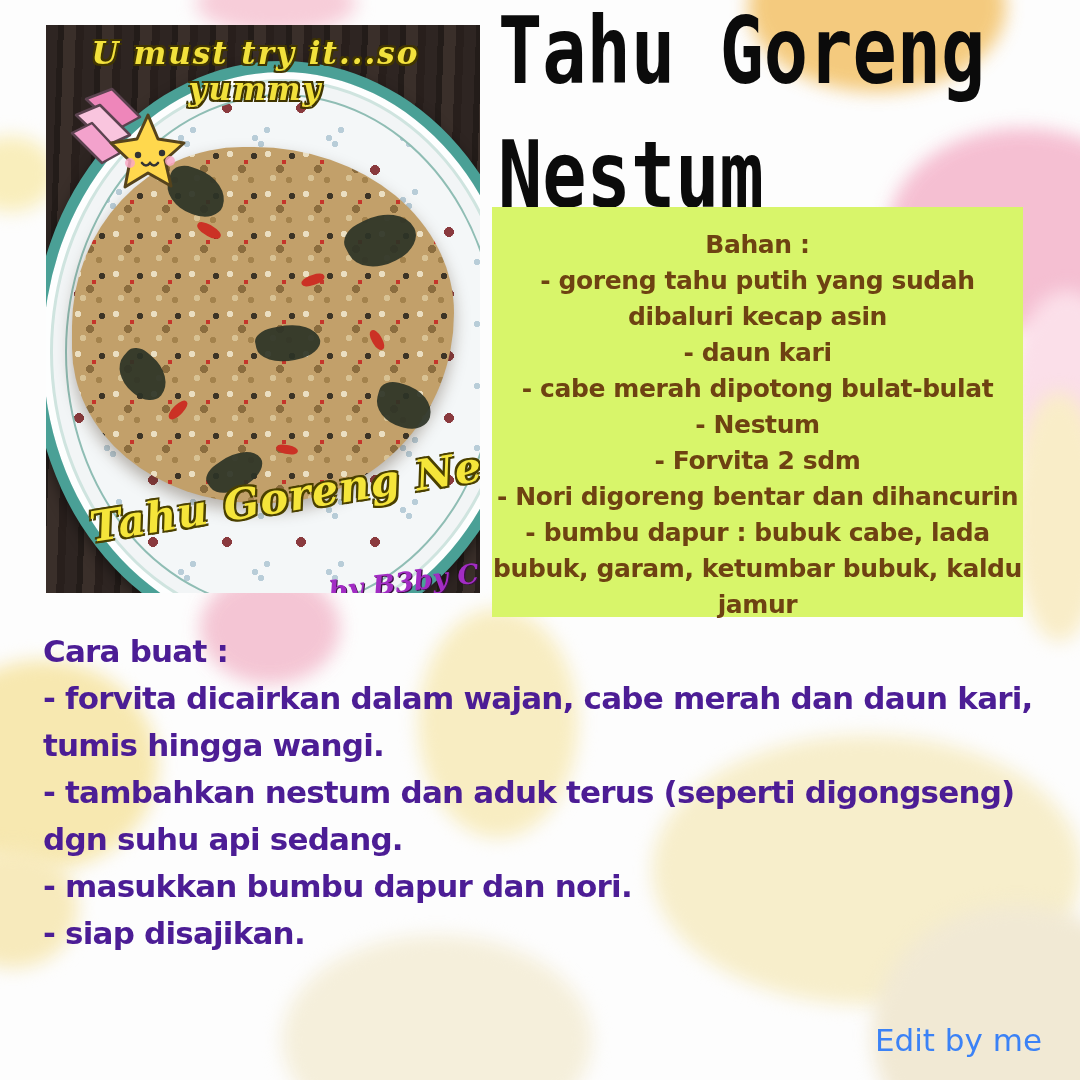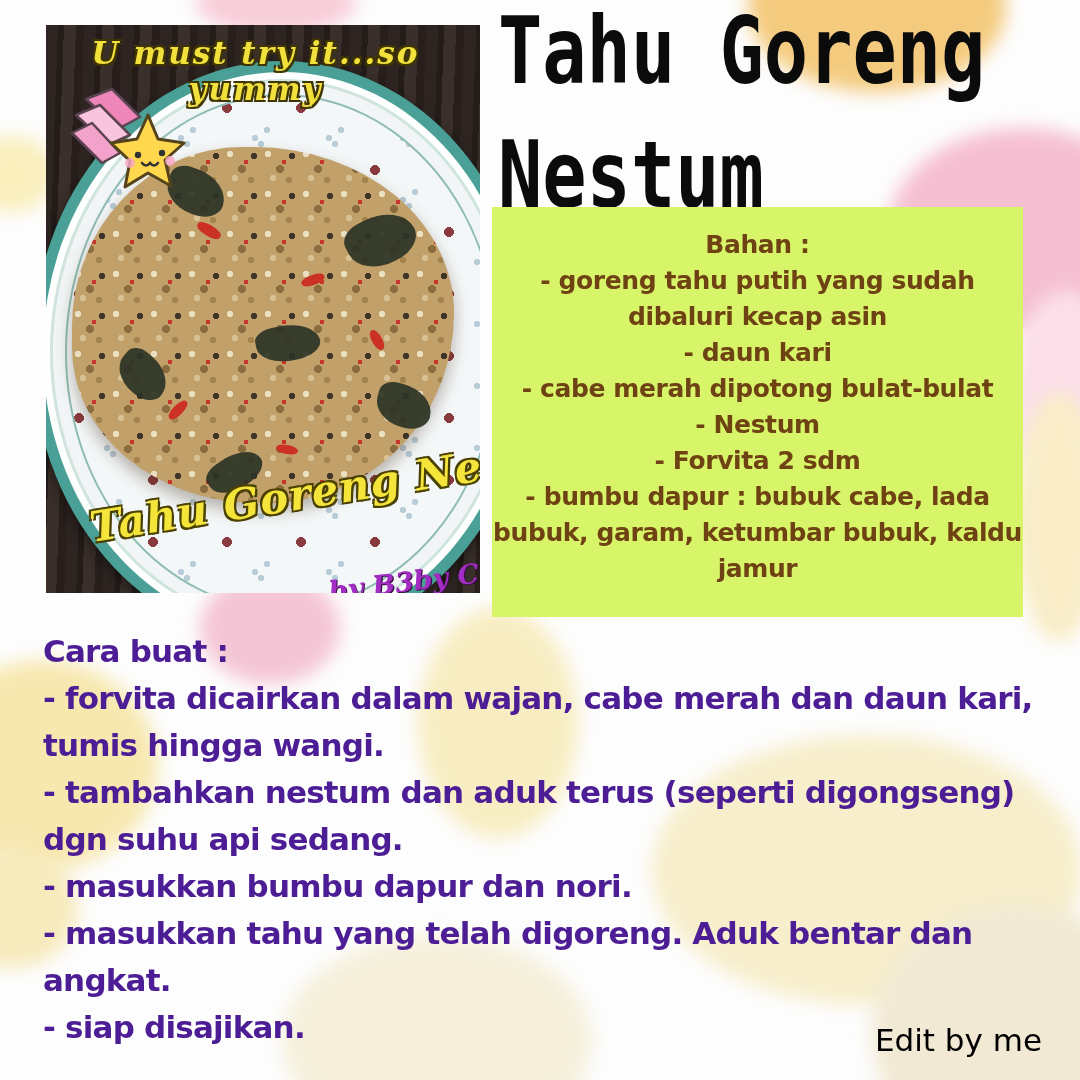--- a/index.html
+++ b/index.html
@@ -118,21 +118,21 @@
   }
 
   
   .instructions{
     position:absolute;left:43px;top:628px;width:1012px;z-index:2;
     color:#4c1d95;font-weight:bold;font-size:31px;line-height:47px;letter-spacing:-0.8px;
   }
 
   .footer-credit{
     position:absolute;right:38px;top:1022px;z-index:2;
-    font-size:31px;color:#000000;font-weight:normal;
+    font-size:31px;color:#3b82f6;font-weight:normal;
   }
 </style>
 </head>
 <body>
 
 <div class="canvas">
 
   <div class="blob b-orange-top"></div>
   <div class="blob b-pink-right"></div>
   <div class="blob b-pinkpale-right"></div>
@@ -189,27 +189,27 @@
     <div>Nestum</div>
   </div>
 
   <div class="ingredients">
     <div>Bahan :</div>
     <div>- goreng tahu putih yang sudah dibaluri kecap asin</div>
     <div>- daun kari</div>
     <div>- cabe merah dipotong bulat-bulat</div>
     <div>- Nestum</div>
     <div>- Forvita 2 sdm</div>
+    <div>- Nori digoreng bentar dan dihancurin</div>
     <div>- bumbu dapur : bubuk cabe, lada bubuk, garam, ketumbar bubuk, kaldu jamur</div>
   </div>
 
   <div class="instructions">
     <div>Cara buat :</div>
     <div>- forvita dicairkan dalam wajan, cabe merah dan daun kari, tumis hingga wangi.</div>
     <div>- tambahkan nestum dan aduk terus (seperti digongseng) dgn suhu api sedang.</div>
     <div>- masukkan bumbu dapur dan nori.</div>
-    <div>- masukkan tahu yang telah digoreng. Aduk bentar dan angkat.</div>
     <div>- siap disajikan.</div>
   </div>
 
   <div class="footer-credit">Edit by me</div>
 
 </div>
 
 </body></html>

